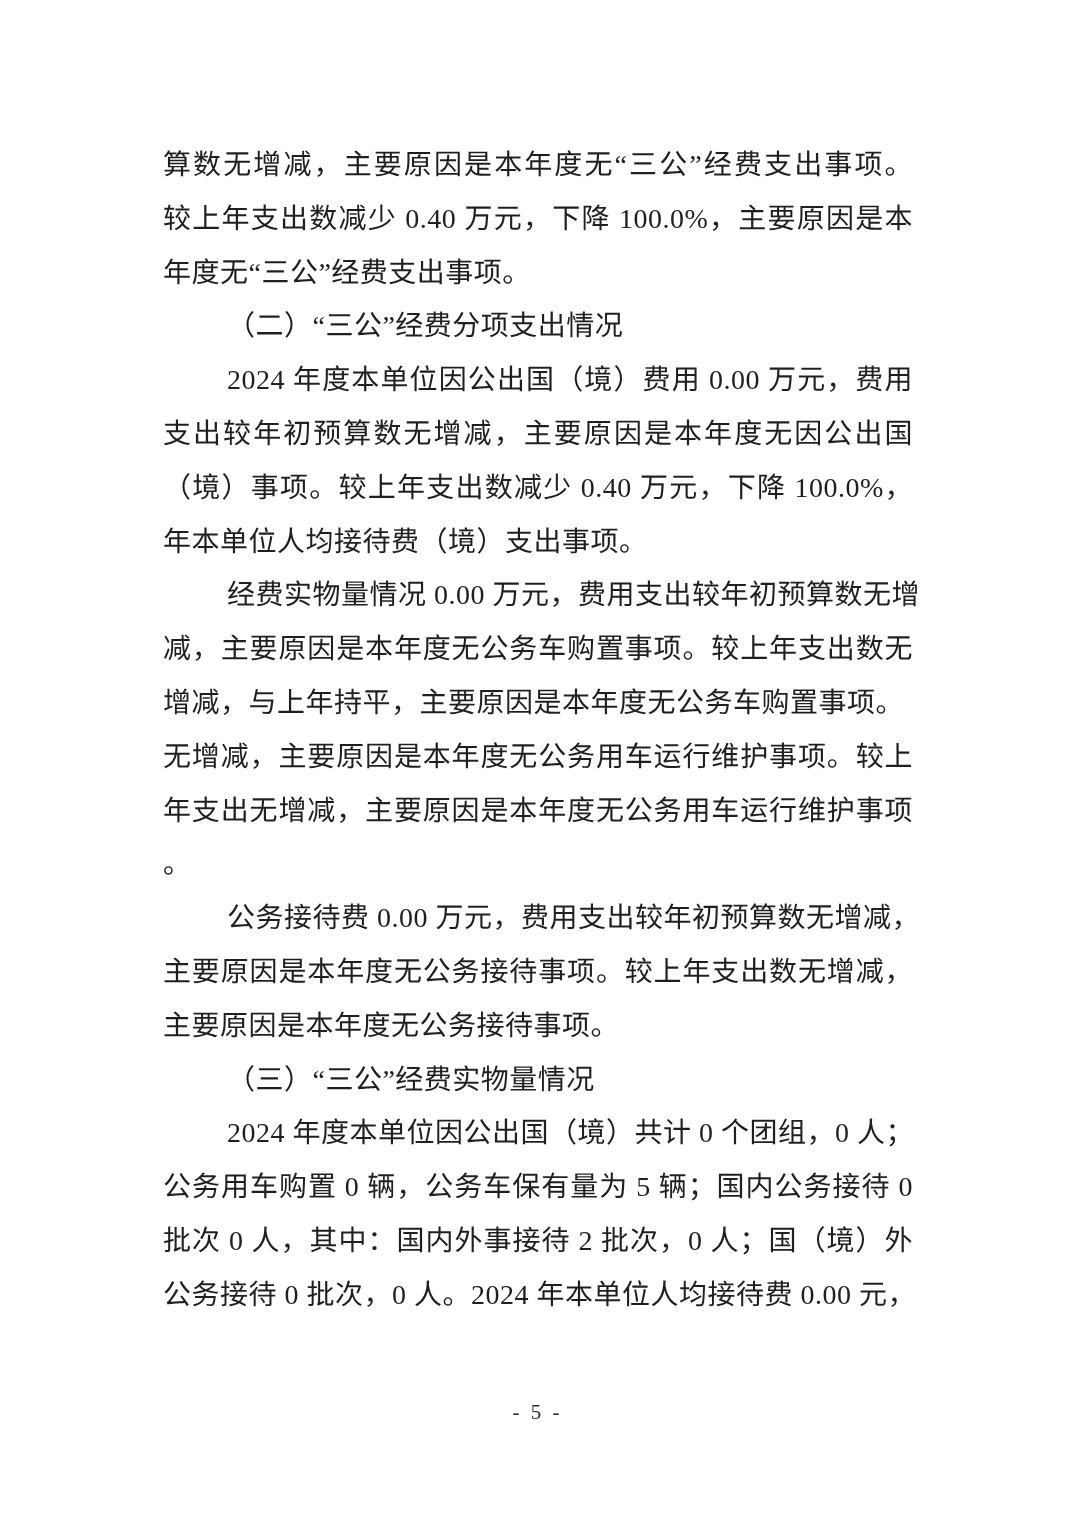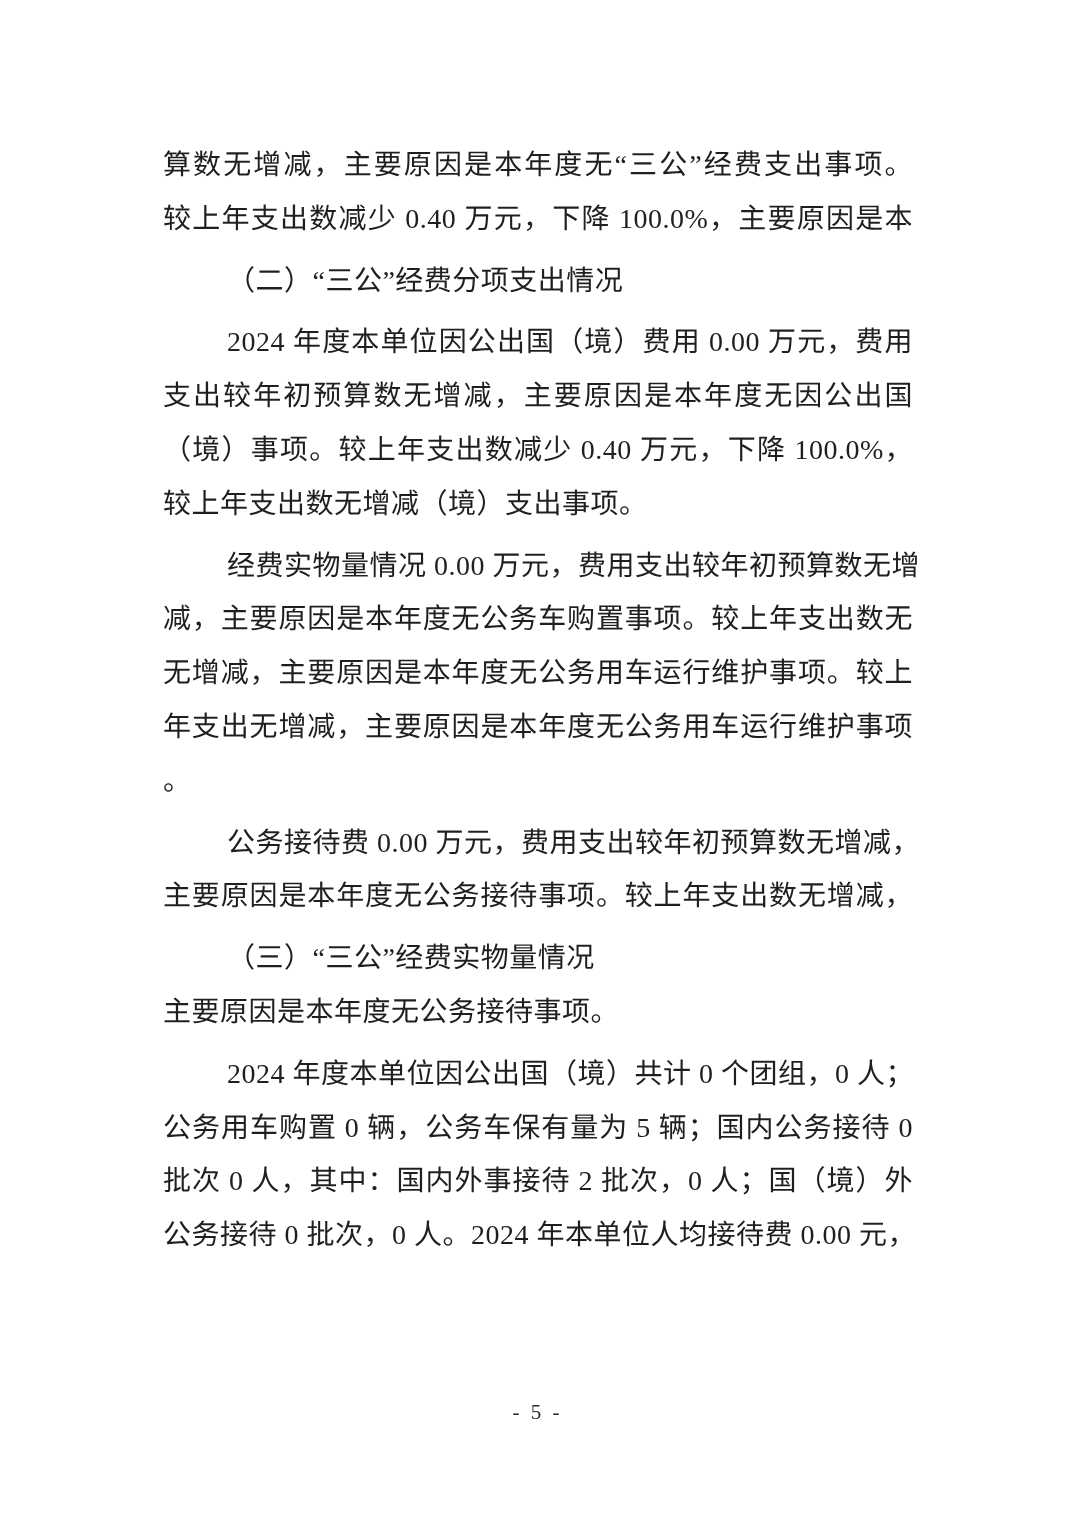--- a/index.html
+++ b/index.html
@@ -34,21 +34,20 @@
     overflow: visible;
   }
   
   .line.para-end {
     text-align: left;
     text-align-last: left;
   }
   
   .line.indent {
     text-indent: 64px;
-    margin-top: 8px;
   }
   
   .line.heading {
     text-align: left;
     text-align-last: left;
     font-weight: 400;
   }
   .page-number {
     position: absolute;
     left: 0;
@@ -60,33 +59,35 @@
     color: #2a2a2a;
   }
 </style>
 </head>
 <body>
 
 <div class="page">
   <div class="content">
     <div class="line">算数无增减，主要原因是本年度无“三公”经费支出事项。</div>
     <div class="line">较上年支出数减少 0.40 万元，下降 100.0%，主要原因是本</div>
+    <div class="line para-end">年度无“三公”经费支出事项。</div>
     <div class="line heading indent">（二）“三公”经费分项支出情况</div>
     <div class="line indent">2024 年度本单位因公出国（境）费用 0.00 万元，费用</div>
     <div class="line">支出较年初预算数无增减，主要原因是本年度无因公出国</div>
     <div class="line">（境）事项。较上年支出数减少 0.40 万元，下降 100.0%，</div>
-    <div class="line para-end">较上年支出数无增减（境）支出事项。</div>
+    <div class="line para-end">年本单位人均接待费（境）支出事项。</div>
     <div class="line indent">经费实物量情况 0.00 万元，费用支出较年初预算数无增</div>
     <div class="line">减，主要原因是本年度无公务车购置事项。较上年支出数无</div>
+    <div class="line para-end">增减，与上年持平，主要原因是本年度无公务车购置事项。</div>
     <div class="line">无增减，主要原因是本年度无公务用车运行维护事项。较上</div>
     <div class="line">年支出无增减，主要原因是本年度无公务用车运行维护事项</div>
     <div class="line para-end">。</div>
     <div class="line indent">公务接待费 0.00 万元，费用支出较年初预算数无增减，</div>
     <div class="line">主要原因是本年度无公务接待事项。较上年支出数无增减，</div>
+    <div class="line para-end">主要原因是本年度无公务接待事项。</div>
     <div class="line heading indent">（三）“三公”经费实物量情况</div>
-    <div class="line para-end">主要原因是本年度无公务接待事项。</div>
     <div class="line indent">2024 年度本单位因公出国（境）共计 0 个团组，0 人；</div>
     <div class="line">公务用车购置 0 辆，公务车保有量为 5 辆；国内公务接待 0</div>
     <div class="line">批次 0 人，其中：国内外事接待 2 批次，0 人；国（境）外</div>
     <div class="line">公务接待 0 批次，0 人。2024 年本单位人均接待费 0.00 元，</div>
   </div>
   <div class="page-number">- 5 -</div>
 </div>
 
 </body></html>

